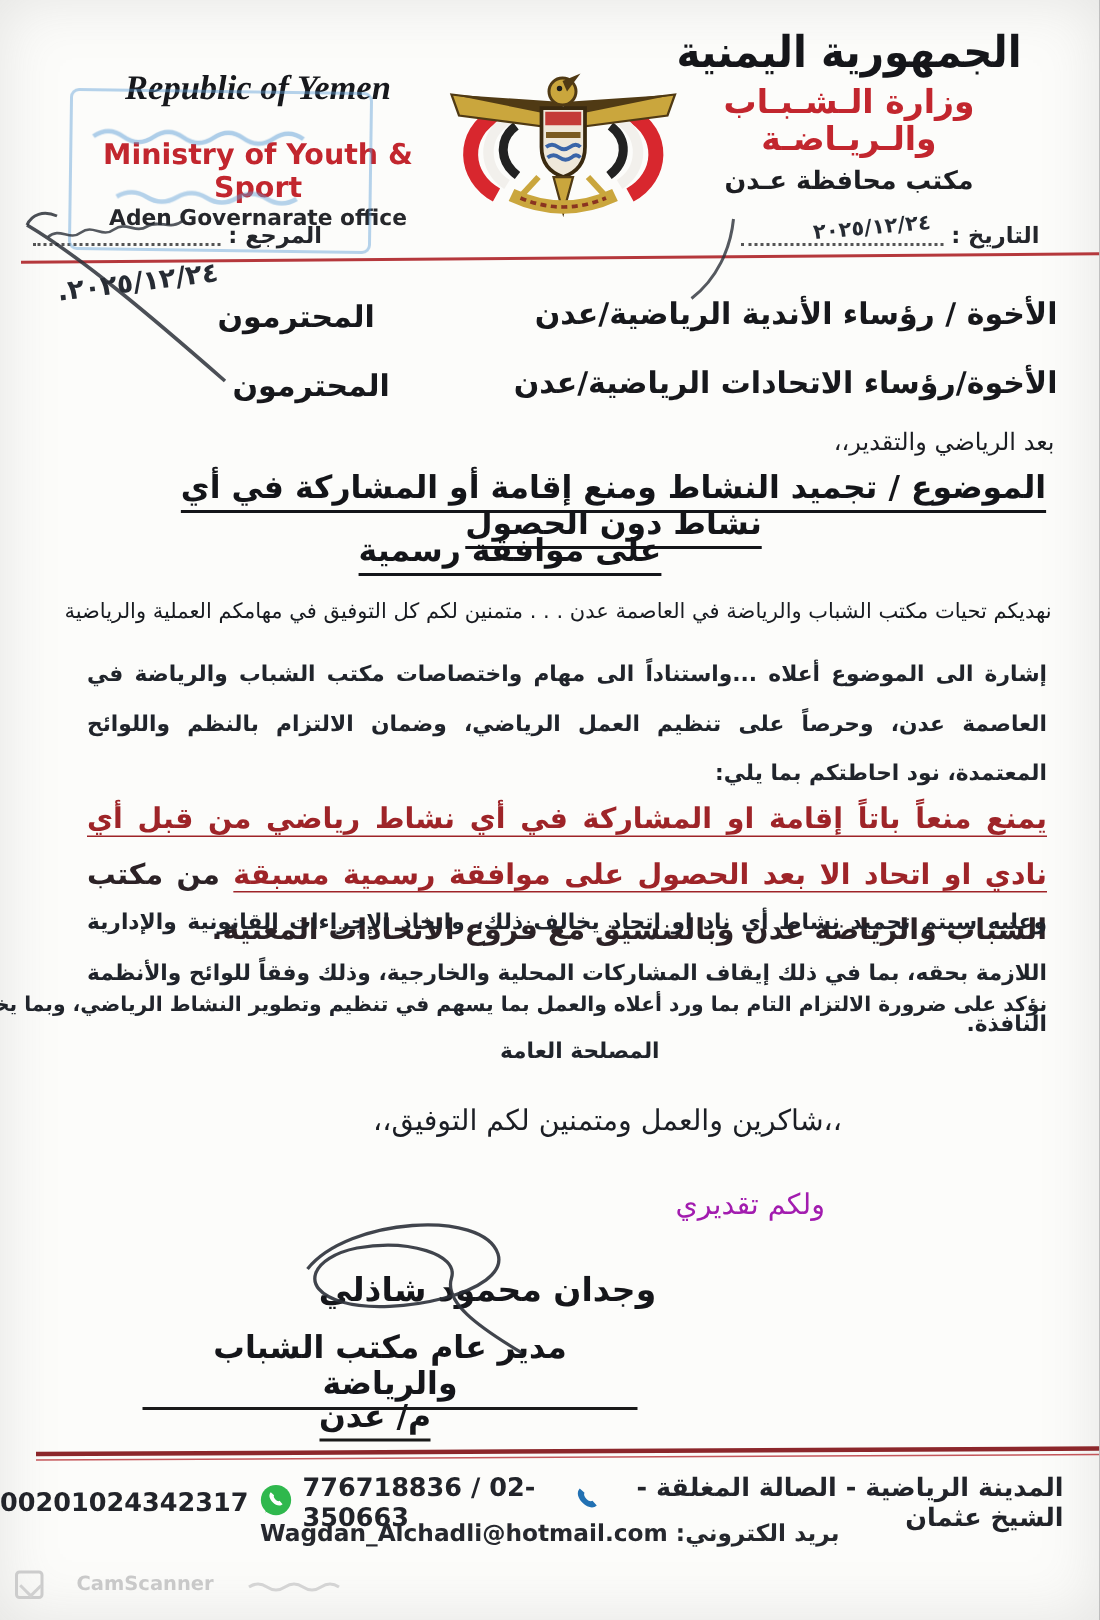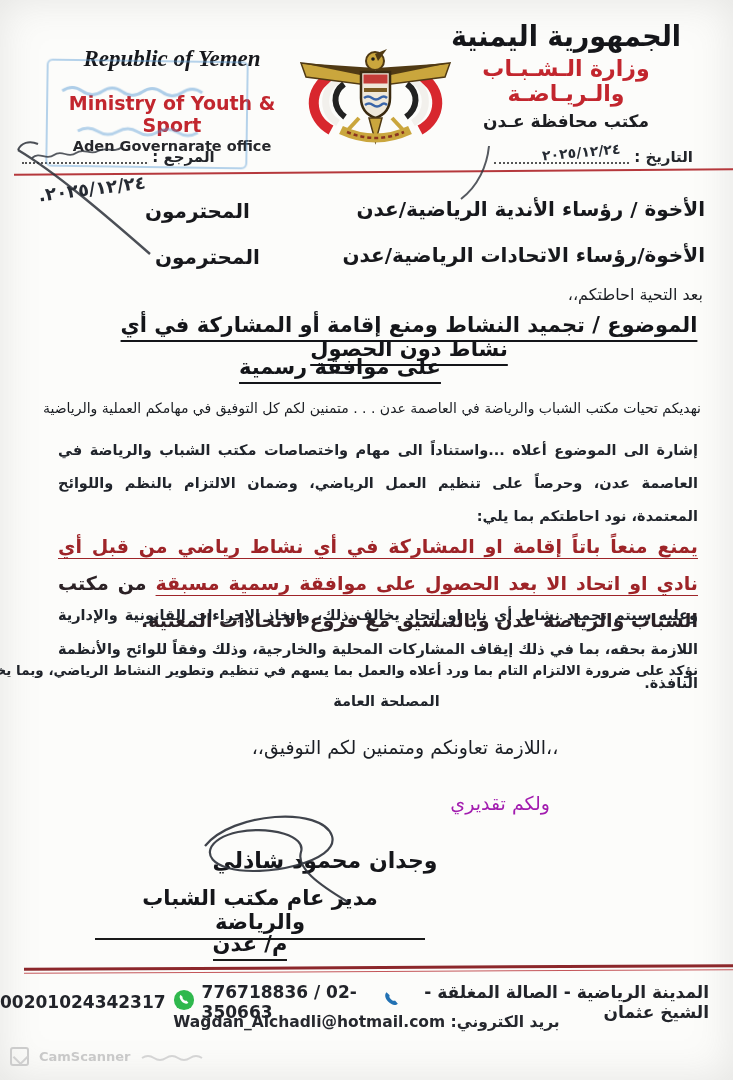--- a/index.html
+++ b/index.html
@@ -61,21 +61,21 @@
   .sig-place{left:180px;width:140px;top:932px;text-align:center;}
   .sig-place span{display:inline-block;font-size:21px;font-weight:bold;color:#15161a;
     border-bottom:2.5px solid #1a1a1a;padding-bottom:3px;}
   
   .footer-rule{left:24px;right:0;top:966px;height:2px;border-top:3px solid #8c272b;
     border-bottom:1.5px solid #c4565a;transform:rotate(-.3deg);}
   .footer1{left:0;right:24px;top:982px;display:flex;direction:rtl;align-items:center;gap:7px;
     font-size:17px;font-weight:bold;color:#22242a;}
   .num{direction:ltr;unicode-bidi:isolate;}
   .footer2{left:0;right:0;top:1013px;text-align:center;font-size:15.5px;font-weight:bold;color:#26282e;}
-  .wm{left:10px;top:1047px;display:flex;align-items:center;gap:10px;color:#c9c9c9;
+  .wm{left:10px;top:1047px;display:flex;align-items:center;gap:22px;color:#c9c9c9;
     font-size:13px;font-weight:bold;z-index:4;}
   .wm-box{width:15px;height:15px;border:2px solid #cccccc;border-radius:3px;position:relative;}
   .wm-box:after{content:"";position:absolute;left:3px;top:3px;width:9px;height:9px;
     border-left:2px solid #d0d0d0;border-bottom:2px solid #d0d0d0;transform:rotate(-45deg);}
   .overlay{left:0;top:0;width:733px;height:1080px;z-index:6;pointer-events:none;}
 </style>
 </head>
 <body>
 
 <div class="page">
@@ -142,35 +142,35 @@
     <span class="dots" style="width:125px"></span>
   </div>
   <div class="abs redline1"></div>
   <div class="abs hand hand-date-left rtl">٢٠٢٥/١٢/٢٤.</div>
   <div class="abs hand hand-date-right rtl">٢٠٢٥/١٢/٢٤</div>
 
   <div class="abs addr addr1 rtl">الأخوة / رؤساء الأندية الرياضية/عدن</div>
   <div class="abs addr hon1 rtl">المحترمون</div>
   <div class="abs addr addr2 rtl">الأخوة/رؤساء الاتحادات الرياضية/عدن</div>
   <div class="abs addr hon2 rtl">المحترمون</div>
-  <div class="abs salutation rtl">بعد التحية احاطتكم،،</div>
+  <div class="abs salutation rtl">بعد الرياضي والتقدير،،</div>
 
   <div class="abs subject1 rtl">الموضوع / تجميد النشاط ومنع إقامة أو المشاركة في أي نشاط دون الحصول</div>
   <div class="abs greeting rtl">نهديكم تحيات مكتب الشباب والرياضة في العاصمة عدن . . . متمنين لكم كل التوفيق في مهامكم العملية والرياضية</div>
 
   <div class="abs subject2 rtl">على موافقة رسمية</div>
   <div class="abs para p1 rtl">إشارة الى الموضوع أعلاه ...واستناداً الى مهام واختصاصات مكتب الشباب والرياضة في العاصمة عدن، وحرصاً على تنظيم العمل الرياضي، وضمان الالتزام بالنظم واللوائح المعتمدة، نود احاطتكم بما يلي:</div>
   <div class="abs para p2 rtl">
     <span class="red-u">يمنع منعاً باتاً إقامة او المشاركة في أي نشاط رياضي من قبل أي نادي او اتحاد الا بعد الحصول على موافقة رسمية مسبقة</span><span class="p2rest"> من مكتب الشباب والرياضة عدن وبالتنسيق مع فروع الاتحادات المعنية.</span>
   </div>
   <div class="abs para p3 rtl">وعليه سيتم تجميد نشاط أي ناد او اتحاد يخالف ذلك، واتخاذ الإجراءات القانونية والإدارية اللازمة بحقه، بما في ذلك إيقاف المشاركات المحلية والخارجية، وذلك وفقاً للوائح والأنظمة النافذة.</div>
   <div class="abs p4a rtl">نؤكد على ضرورة الالتزام التام بما ورد أعلاه والعمل بما يسهم في تنظيم وتطوير النشاط الرياضي، وبما يخدم</div>
   <div class="abs p4b rtl">المصلحة العامة</div>
 
-  <div class="abs closing rtl">،،اللازمة تعاونكم ومتمنين لكم التوفيق،،</div>
+  <div class="abs closing rtl">،،شاكرين والعمل ومتمنين لكم التوفيق،،</div>
   <div class="abs regards rtl">ولكم تقديري</div>
   <div class="abs sig-name rtl">وجدان محمود شاذلي</div>
   <div class="abs sig-place rtl">
     <span>م/ عدن</span>
   </div>
   <div class="abs sig-title rtl">
     <span>مدير عام مكتب الشباب والرياضة</span>
   </div>
 
   <div class="abs footer-rule"></div>

